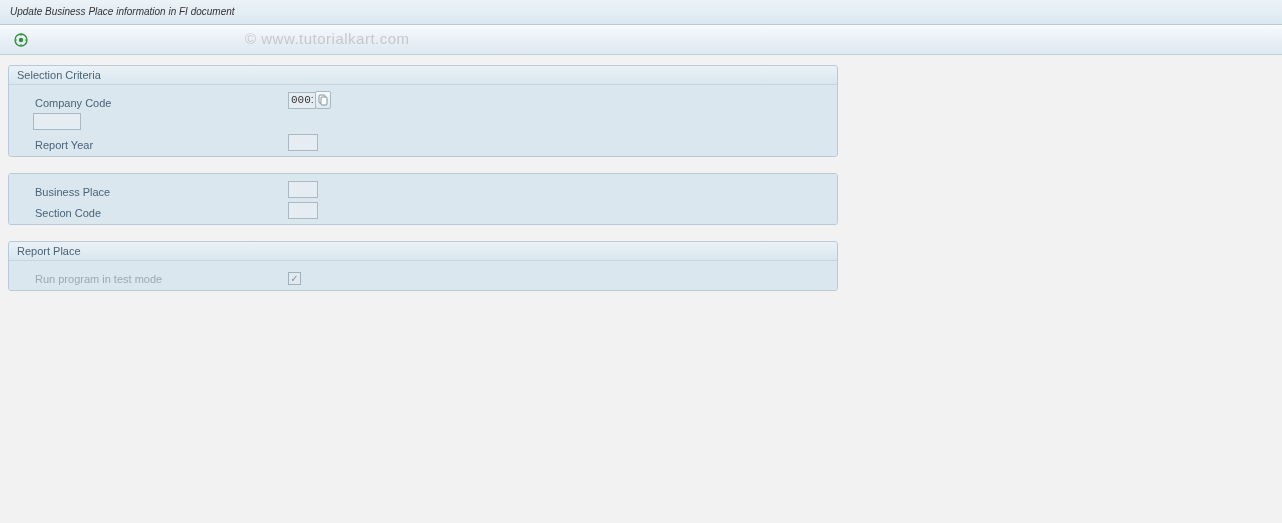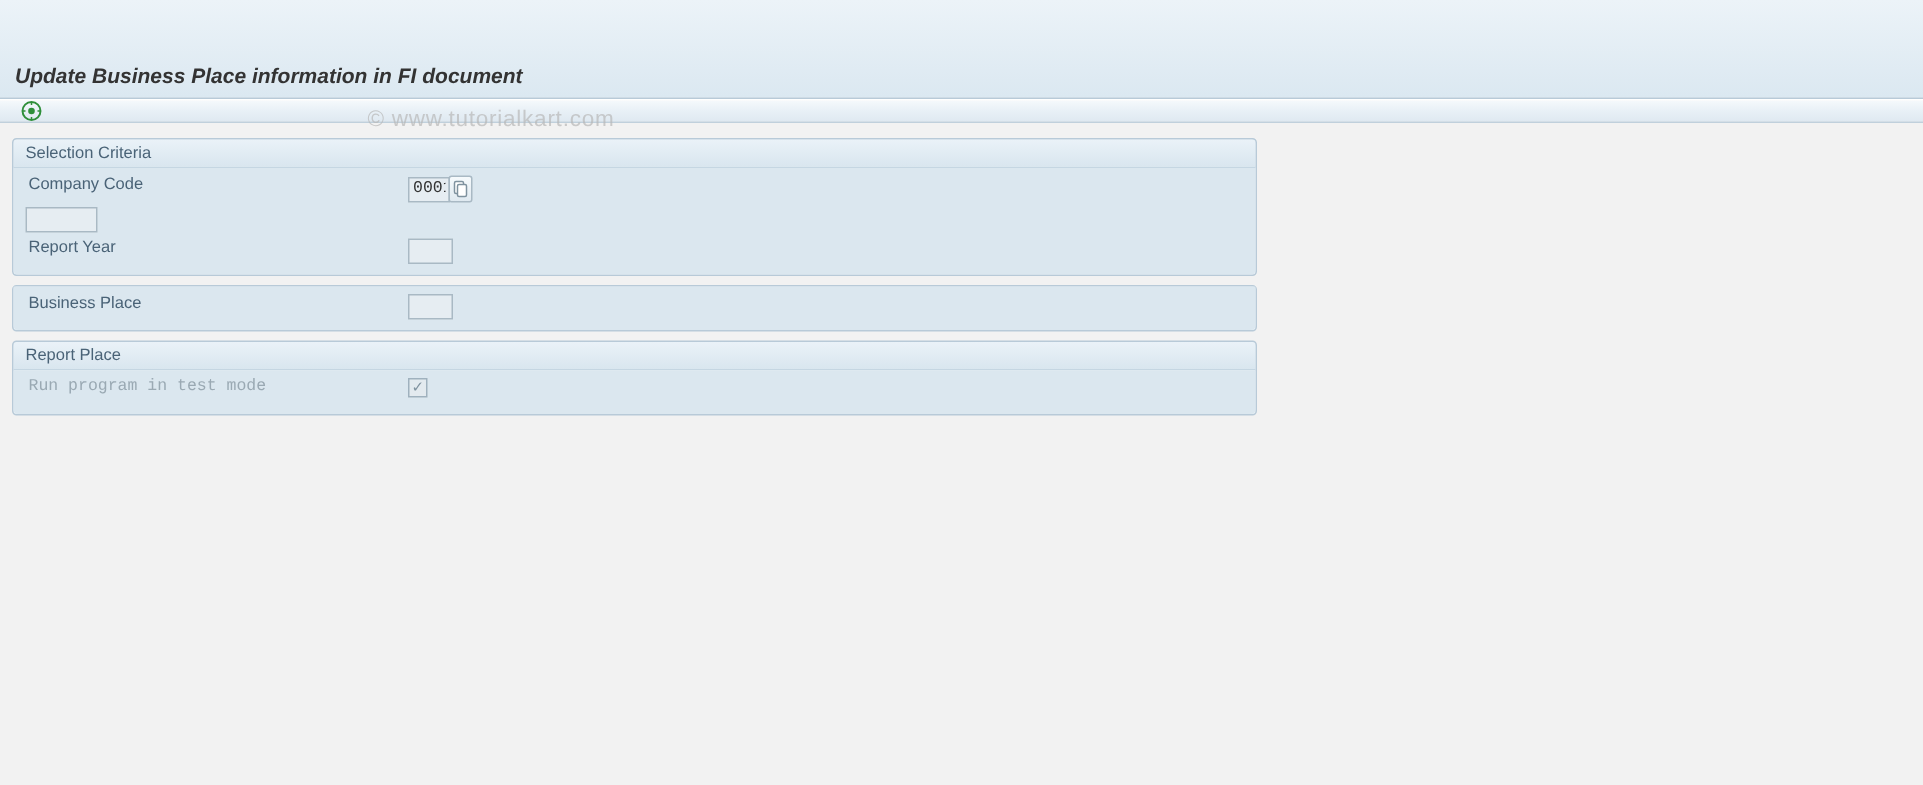--- a/index.html
+++ b/index.html
@@ -12,33 +12,32 @@
       overflow: hidden;
       position: relative;
     }
     
     .title-bar {
       background: linear-gradient(to bottom, #ecf3f8 0%, #dbe8f1 100%);
       border-bottom: 1px solid #b8cad8;
       padding: 6px 10px 7px 10px;
     }
     .title-bar h1 {
-      font-size: 14px;
+      font-size: 10px;
       font-style: italic;
-      font-weight: bold;
+      font-weight: normal;
       color: #333;
-      margin-top: 36px;
     }
     
     .toolbar {
       background: linear-gradient(to bottom, #f5f9fc 0%, #e8f0f6 50%, #dfe9f1 100%);
       border-top: 1px solid #fff;
       border-bottom: 1px solid #c0d0dc;
       padding: 4px 10px;
-      height: 16px;
+      height: 30px;
       display: flex;
       align-items: center;
       position: relative;
     }
     .toolbar-btn {
       width: 22px;
       height: 20px;
       display: flex;
       align-items: center;
       justify-content: center;
@@ -64,51 +63,51 @@
     .content {
       padding: 10px 8px;
       background: #f2f2f2;
     }
 
     
     .group {
       width: 830px;
       border: 1px solid #b8cad8;
       border-radius: 3px;
-      margin-bottom: 6px;
+      margin-bottom: 16px;
       background: #e9f1f6;
     }
     .group-title {
       background: linear-gradient(to bottom, #eaf2f8, #d9e6ef);
       color: #4a6377;
       font-size: 11px;
       padding: 3px 8px;
       border-bottom: 1px solid #c5d6e2;
       border-top-left-radius: 3px;
       border-top-right-radius: 3px;
     }
     .group-body {
       padding: 4px 0 4px 0;
       background: #dbe7ef;
       border-bottom-left-radius: 3px;
       border-bottom-right-radius: 3px;
     }
     .row {
       display: flex;
-      align-items: flex-start;
-      padding: 1px 8px;
+      align-items: flex-end;
+      padding: 1px 24px;
       min-height: 21px;
     }
     .label {
       width: 255px;
       color: #4a6377;
       font-size: 11px;
       padding-left: 2px;
     }
-    .label.disabled { color: #9aa9b3; font-family: Liberation Mono, monospace; }
+    .label.disabled { color: #9aa9b3; }
 
     .field-wrap {
       display: flex;
       align-items: center;
       gap: 0;
     }
 
     input[type="text"].field {
       height: 17px;
       border: 1px solid #a9b9c4;
@@ -218,20 +217,24 @@
       </div>
     </div>
   </div>
 
   <div class="group">
     <div class="group-body">
       <div class="row">
         <div class="label">Business Place</div>
         <input type="text" class="field w-short" value="" style="">
       </div>
+      <div class="row">
+        <div class="label">Section Code</div>
+        <input type="text" class="field w-short" value="" style="">
+      </div>
     </div>
   </div>
 
   <div class="group">
     <div class="group-title">Report Place</div>
     <div class="group-body">
       <div class="row">
         <div class="label disabled">Run program in test mode</div>
         <span class="chk checked disabled"></span>
       </div>

